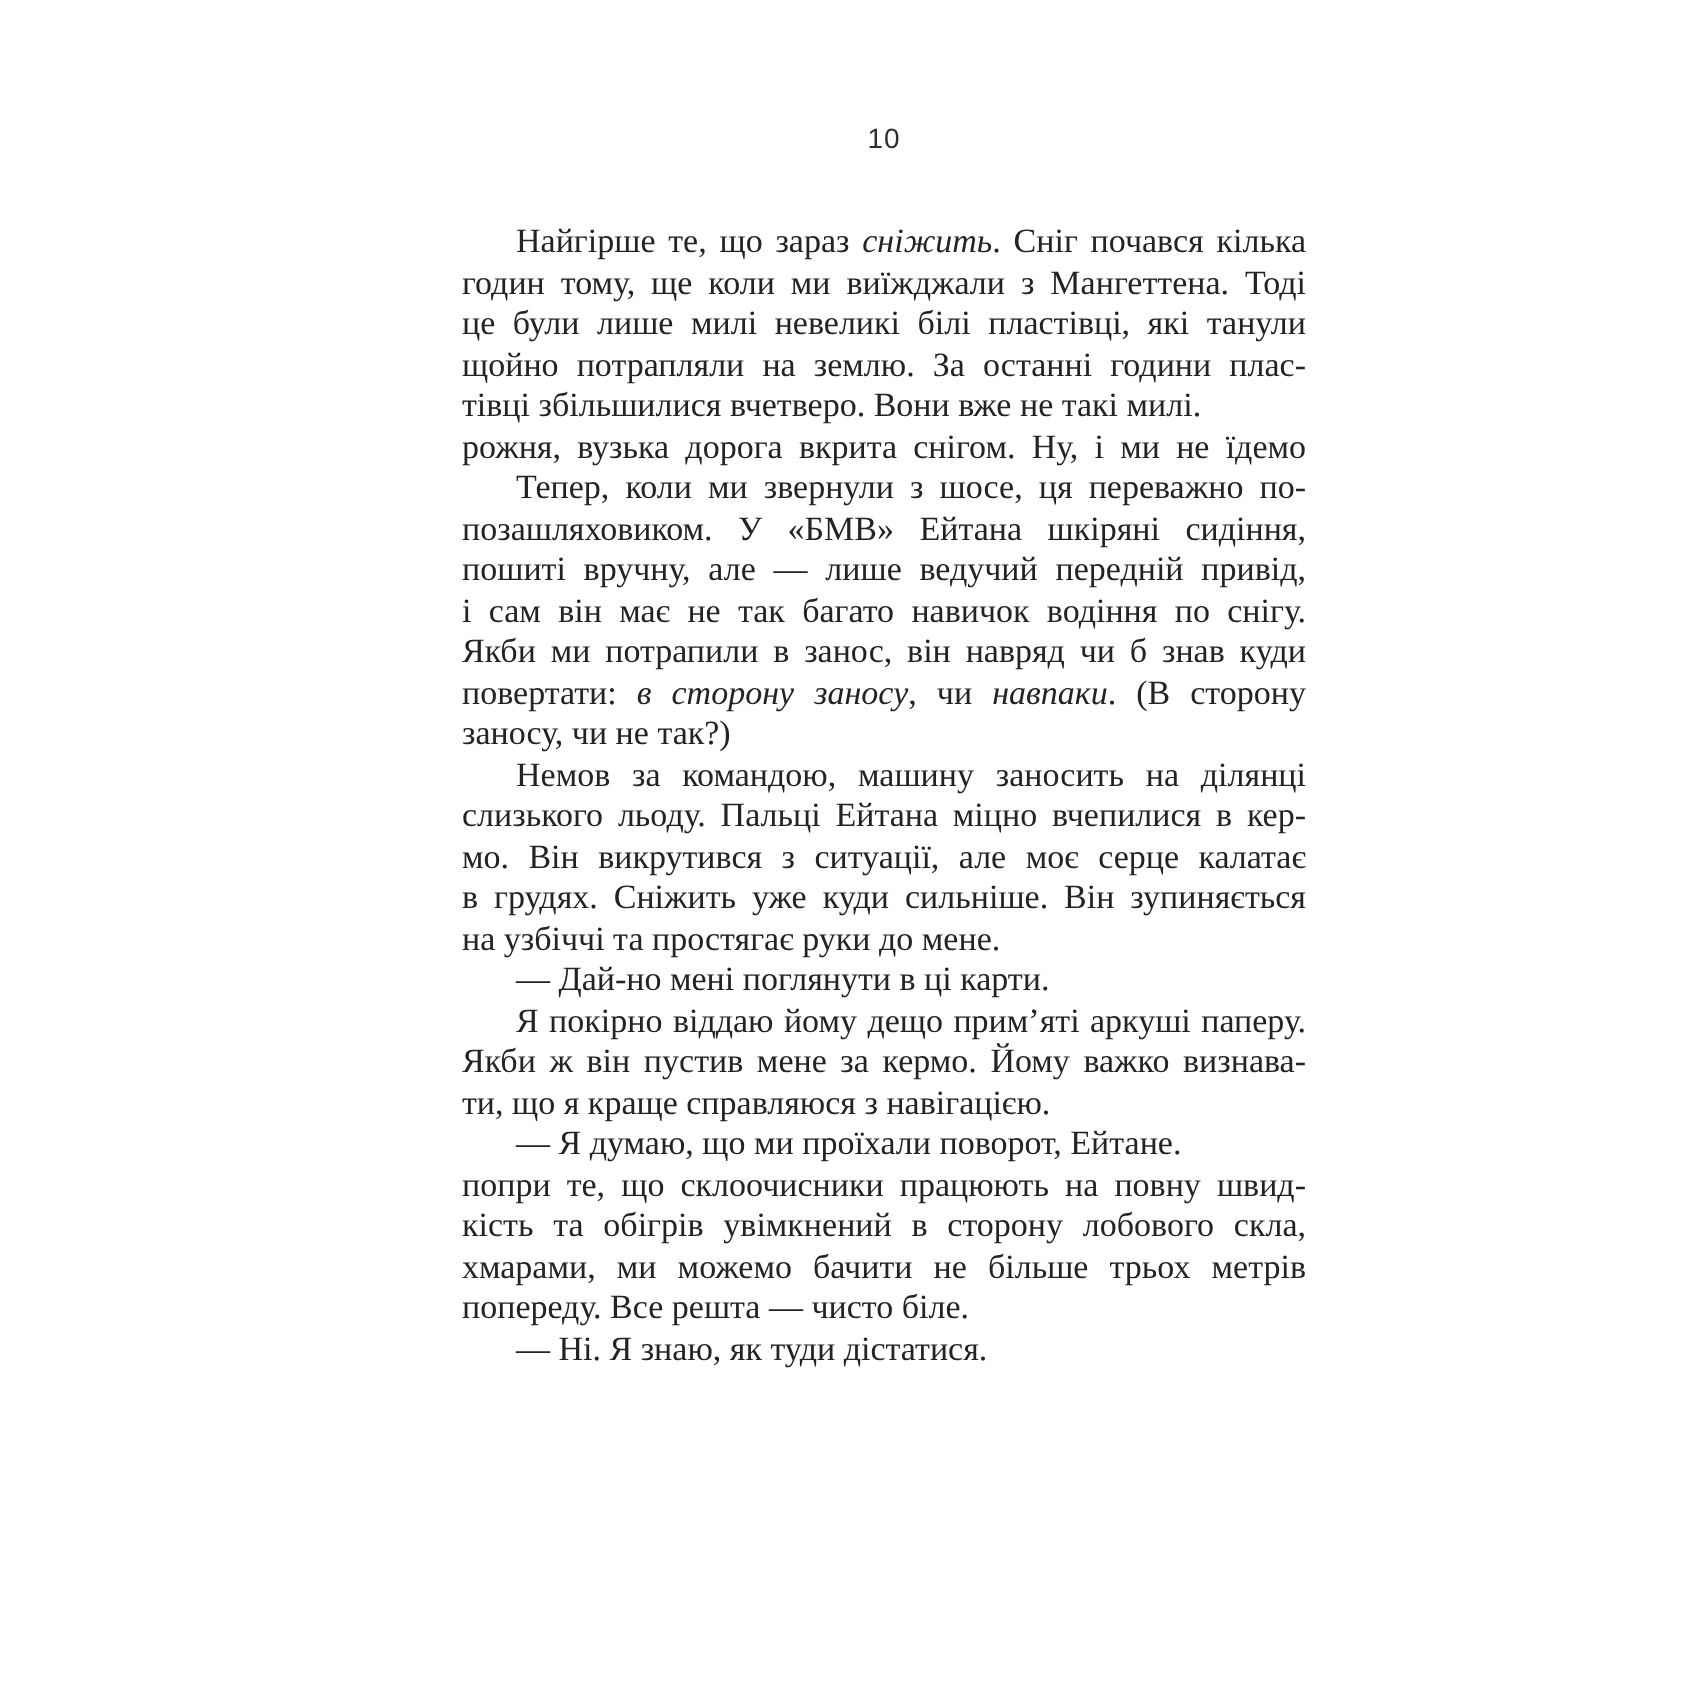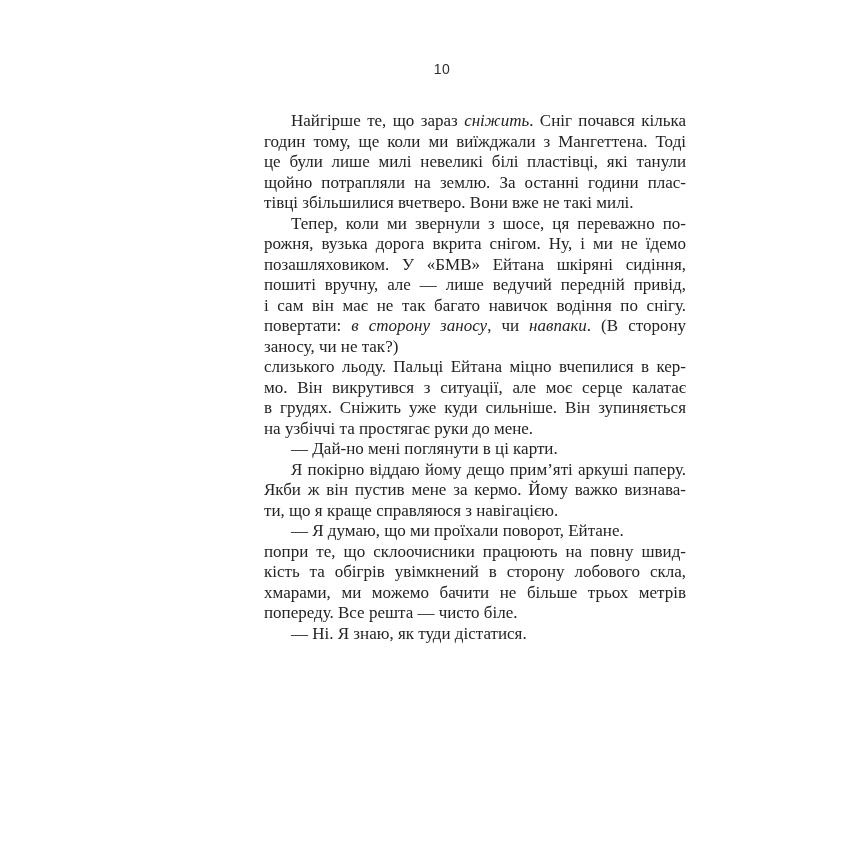--- a/index.html
+++ b/index.html
@@ -30,21 +30,20 @@
   }
   .text-block {
     position: absolute;
     left: 231px;
     top: 111px;
     width: 422px;
     font-family: "Liberation Serif", "DejaVu Serif", serif;
     font-size: 17px;
     line-height: 20.5px;
     color: #232323;
-    margin-left: 33px;
   }
   .line {
     text-align: justify;
     text-align-last: left;
     white-space: normal;
   }
   .line.j {
     text-align-last: justify;
   }
   .line.indent {
@@ -58,27 +57,29 @@
 <body>
 
 <div class="book-page">
   <div class="page-number">10</div>
   <div class="text-block">
       <div class="line j indent"><span>Найгірше те, що зараз </span><span class="it">сніжить</span><span>. Сніг почався кілька</span></div>
       <div class="line j"><span>годин тому, ще коли ми виїжджали з Мангеттена. Тоді</span></div>
       <div class="line j"><span>це були лише милі невеликі білі пластівці, які танули</span></div>
       <div class="line j"><span>щойно потрапляли на землю. За останні години плас-</span></div>
       <div class="line"><span>тівці збільшилися вчетверо. Вони вже не такі милі.</span></div>
+      <div class="line j"><span>рожня, вузька дорога вкрита снігом. Ну, і ми не їдемо</span></div>
       <div class="line j indent"><span>Тепер, коли ми звернули з шосе, ця переважно по-</span></div>
-      <div class="line j"><span>рожня, вузька дорога вкрита снігом. Ну, і ми не їдемо</span></div>
       <div class="line j"><span>позашляховиком. У «БМВ» Ейтана шкіряні сидіння,</span></div>
       <div class="line j"><span>пошиті вручну, але — лише ведучий передній привід,</span></div>
       <div class="line j"><span>і сам він має не так багато навичок водіння по снігу.</span></div>
+      <div class="line j"><span>Якби ми потрапили в занос, він навряд чи б знав куди</span></div>
       <div class="line j"><span>повертати: </span><span class="it">в сторону заносу</span><span>, чи </span><span class="it">навпаки</span><span>. (В сторону</span></div>
       <div class="line"><span>заносу, чи не так?)</span></div>
+      <div class="line j indent"><span>Немов за командою, машину заносить на ділянці</span></div>
       <div class="line j"><span>слизького льоду. Пальці Ейтана міцно вчепилися в кер-</span></div>
       <div class="line j"><span>мо. Він викрутився з ситуації, але моє серце калатає</span></div>
       <div class="line j"><span>в грудях. Сніжить уже куди сильніше. Він зупиняється</span></div>
       <div class="line"><span>на узбіччі та простягає руки до мене.</span></div>
       <div class="line indent"><span>— Дай-но мені поглянути в ці карти.</span></div>
       <div class="line j indent"><span>Я покірно віддаю йому дещо прим’яті аркуші паперу.</span></div>
       <div class="line j"><span>Якби ж він пустив мене за кермо. Йому важко визнава-</span></div>
       <div class="line"><span>ти, що я краще справляюся з навігацією.</span></div>
       <div class="line indent"><span>— Я думаю, що ми проїхали поворот, Ейтане.</span></div>
       <div class="line j"><span>попри те, що склоочисники працюють на повну швид-</span></div>

